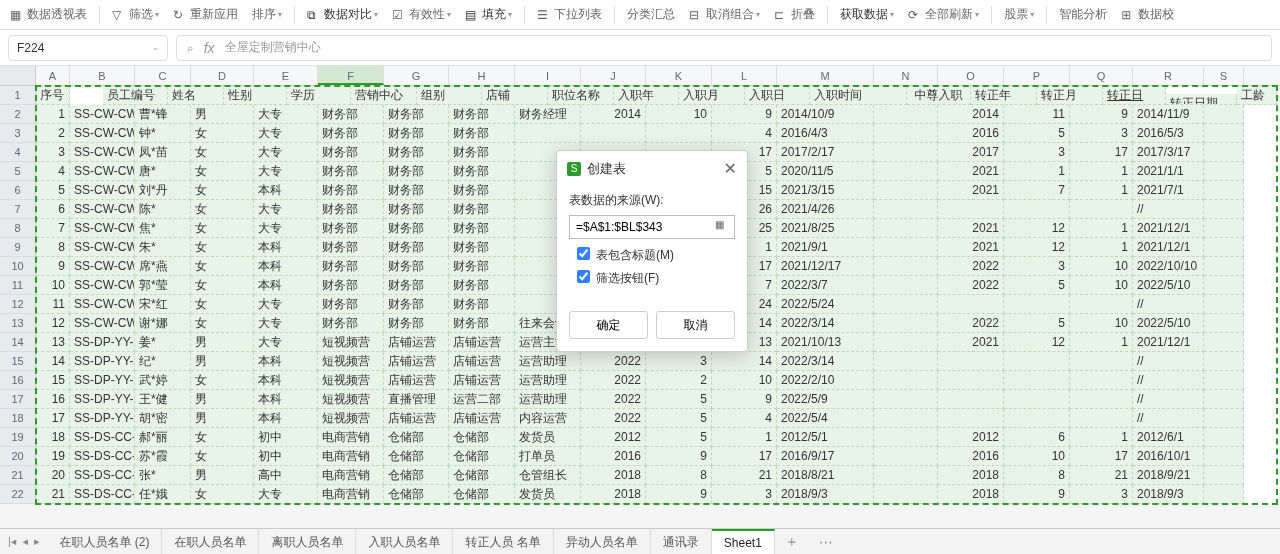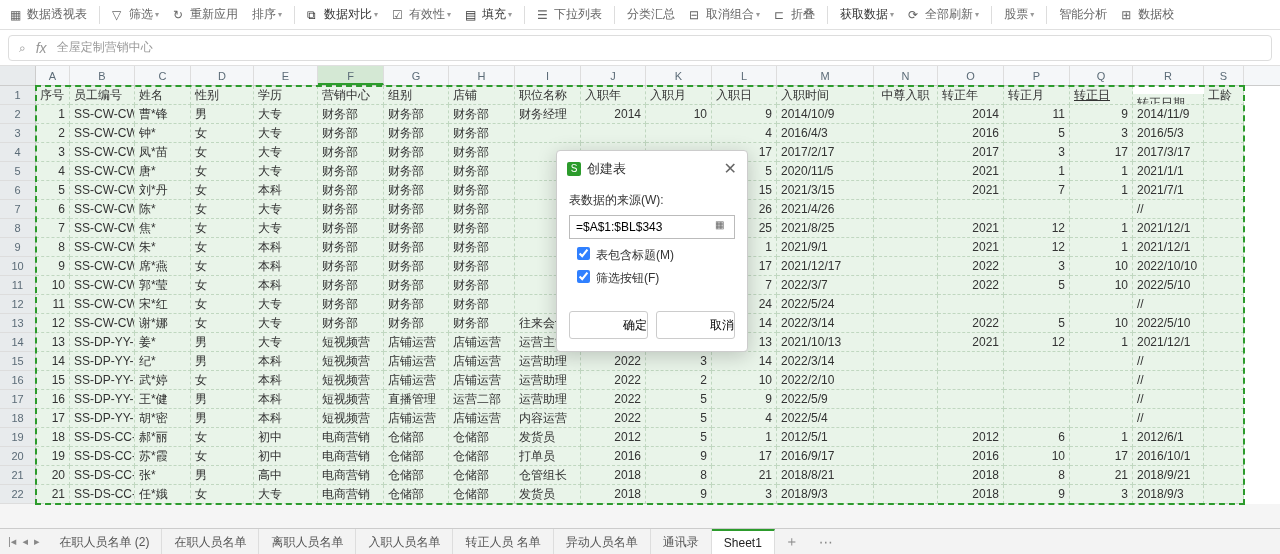--- a/index.html
+++ b/index.html
@@ -40,21 +40,21 @@
 .dlg-title-icon { width: 14px; height: 14px; background: #2c9b2c; color: #fff; border-radius: 2px; text-align: center; line-height: 14px; font-size: 10px; margin-right: 6px; }
 .dlg-close { margin-left: auto; cursor: pointer; font-size: 16px; color: #666; }
 .dlg-body { padding: 6px 12px 10px; }
 .dlg-label { font-size: 12px; margin-bottom: 6px; }
 .dlg-input { width: 100%; height: 24px; border: 1px solid #bbb; padding: 0 24px 0 6px; font-size: 12px; position: relative; }
 .dlg-input-wrap { position: relative; margin-bottom: 8px; }
 .dlg-pick-icon { position: absolute; right: 4px; top: 4px; width: 16px; height: 16px; color: #666; font-size: 10px; }
 .dlg-check { display: flex; align-items: flex-start; gap: 6px; font-size: 12px; margin: 6px 0 6px 8px; }
 .dlg-check input { accent-color: #3080ff; }
 .dlg-btns { display: flex; gap: 8px; padding: 8px 12px 12px; }
-.dlg-btn { flex: 1; height: 28px; border: 1px solid #ccc; background: #fff; border-radius: 3px; font-size: 12px; cursor: pointer; text-align: right; }
+.dlg-btn { flex: 1; height: 28px; border: 1px solid #ccc; background: #fff; border-radius: 3px; font-size: 12px; cursor: pointer; }
 
 .sheet-tabs { position: absolute; bottom: 0; left: 0; right: 0; height: 26px; background: #f3f3f3; display: flex; align-items: center; border-top: 1px solid #ccc; }
 .tab-nav { display: flex; padding: 0 8px; gap: 6px; color: #888; }
 .tab-nav span { cursor: pointer; font-size: 11px; }
 .tabs { display: flex; height: 100%; }
 .tab { padding: 0 12px; line-height: 26px; font-size: 12px; border-right: 1px solid #ddd; cursor: pointer; color: #555; }
 .tab.active { background: #fff; color: #222; border-top: 2px solid #2c9b2c; line-height: 24px; }
 .tab-add { padding: 0 10px; color: #888; cursor: pointer; font-size: 14px; }
 
 .marching { outline: 2px dashed #2c9b2c; outline-offset: -1px; }
@@ -134,20 +134,24 @@
   <div class="tb-item">
       <span>智能分析</span>
     </div>
   <div class="tb-item">
       <span class="tb-icon">⊞</span>
       <span>数据校</span>
     </div>
 </div>
 
 <div class="namebox-row">
+  <div class="namebox">
+    <span class="namebox-text">F224</span>
+    <span class="chev">⌄</span>
+  </div>
   <div class="fxbox">
     <span class="search-icon">⌕</span>
     <span class="fx-sym">fx</span>
     <span class="fx-text">全屋定制营销中心</span>
   </div>
 </div>
 
 <div class="grid-wrap">
   <div class="col-headers">
     <div class="corner"></div>
@@ -194,21 +198,21 @@
         <div class="row-h">17</div>
         <div class="row-h">18</div>
         <div class="row-h">19</div>
         <div class="row-h">20</div>
         <div class="row-h">21</div>
         <div class="row-h">22</div>
       </div>
     <div class="cells marching" id="cells">
         <div class="row header">
           <div class="cell" style="width: 34px;">序号</div>
-          <div class="cell" style="width: 65px;">员工编号</div>
+          <div class="cell" style="width: 65px; margin-left: 33px;">员工编号</div>
           <div class="cell" style="width: 56px;">姓名</div>
           <div class="cell" style="width: 63px;">性别</div>
           <div class="cell" style="width: 64px;">学历</div>
           <div class="cell" style="width: 66px;">营销中心</div>
           <div class="cell" style="width: 65px;">组别</div>
           <div class="cell" style="width: 66px;">店铺</div>
           <div class="cell" style="width: 66px;">职位名称</div>
           <div class="cell" style="width: 65px;">入职年</div>
           <div class="cell" style="width: 66px;">入职月</div>
           <div class="cell" style="width: 65px;">入职日</div>

